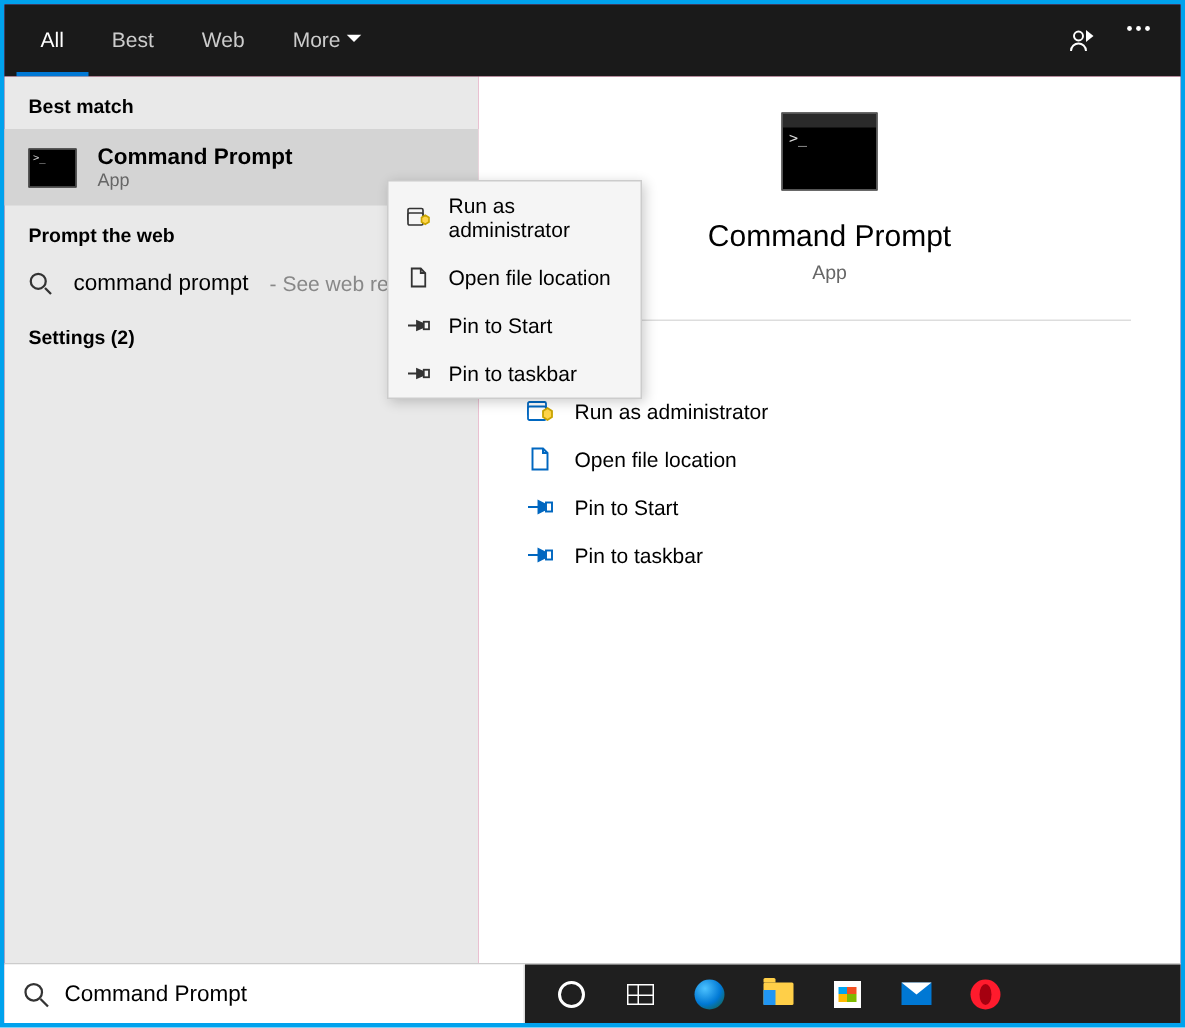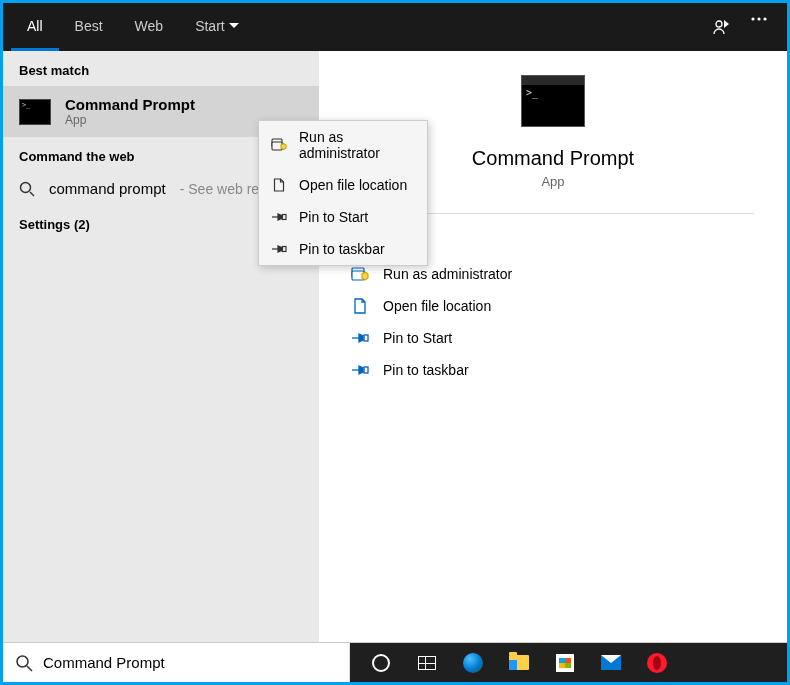--- a/index.html
+++ b/index.html
@@ -62,21 +62,21 @@
 </head>
 <body>
 
 <div class="window">
   <div class="header">
     <div class="tabs">
       <div class="tab active">All</div>
       <div class="tab">Best</div>
       <div class="tab">Web</div>
       <div class="tab">
-        <span>Start</span>
+        <span>More</span>
         <span class="chev">
           <svg width="10" height="6" viewBox="0 0 10 6">
               <path d="M0 0 L5 5 L10 0 Z" fill="#fff"></path>
             </svg>
         </span>
       </div>
     </div>
     <div class="header-right">
       <span class="header-icon">
         <svg width="20" height="20" viewBox="0 0 20 20" fill="none" stroke="#fff" stroke-width="1.3">
@@ -98,21 +98,21 @@
   <div class="content">
     <div class="left-pane">
       <div class="section-label">Best match</div>
       <div class="best-match-item">
         <div class="cmd-icon-small"></div>
         <div class="bm-text">
           <div class="bm-title">Command Prompt</div>
           <div class="bm-sub">App</div>
         </div>
       </div>
-      <div class="section-label">Command the web</div>
+      <div class="section-label">Prompt the web</div>
       <div class="web-row">
         <span>
           <svg width="16" height="16" viewBox="0 0 16 16" fill="none" stroke="#333" stroke-width="1.5">
               <circle cx="6.5" cy="6.5" r="5"></circle>
               <line x1="11" y1="11" x2="15" y2="15"></line>
             </svg>
         </span>
         <span class="q">command prompt</span>
         <span class="hint">- See web results</span>
       </div>

